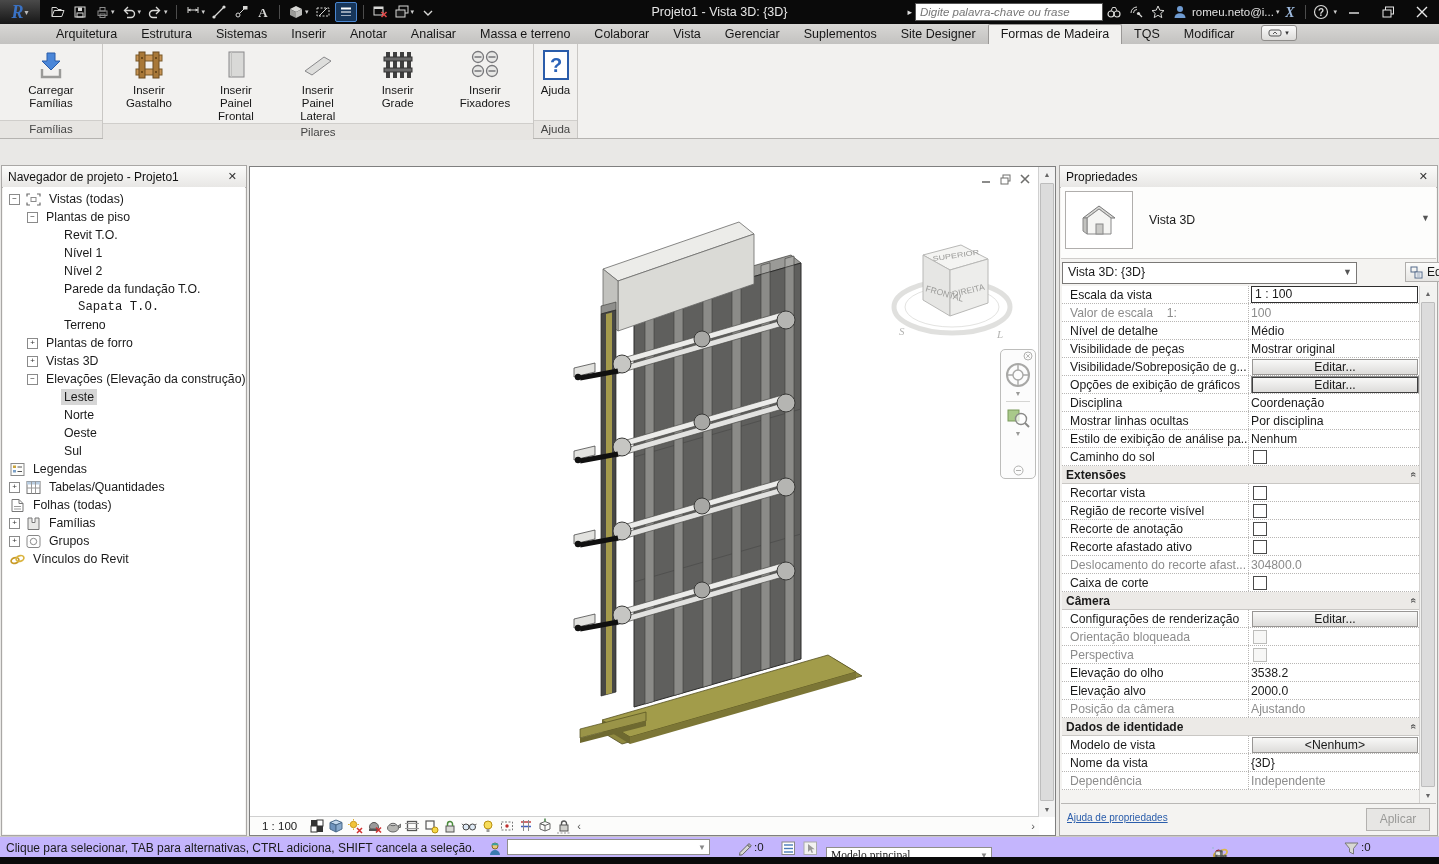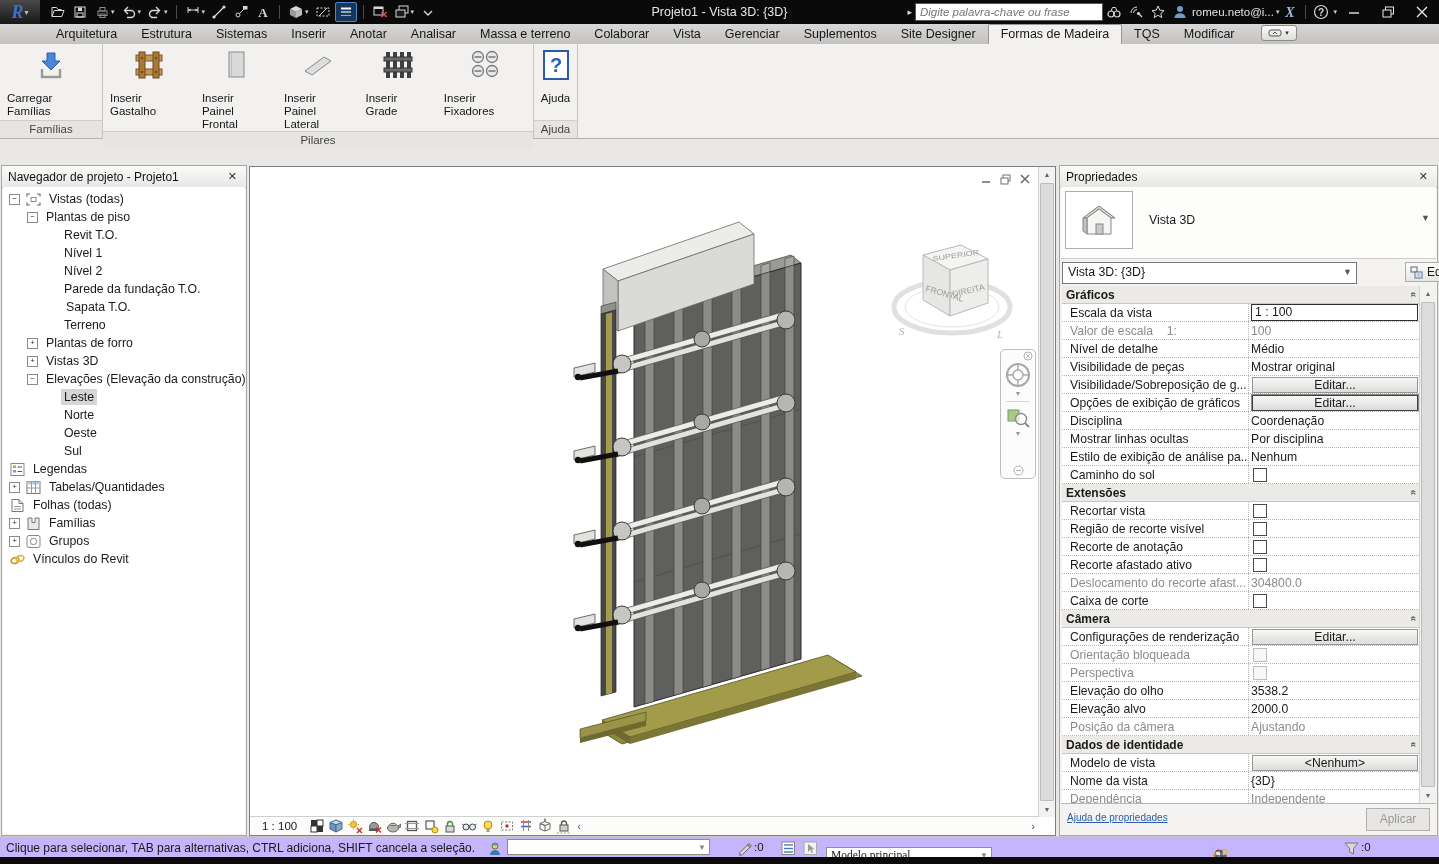--- a/index.html
+++ b/index.html
@@ -26,21 +26,21 @@
   .tabbar{position:absolute;left:0;top:24px;width:100%;height:20px;background:linear-gradient(#d8d7d5,#c3c2c0);display:flex;align-items:flex-end;padding-left:44px;box-sizing:border-box;}
   .tab{padding:2px 12px 3px;font-size:12.5px;color:#161616;cursor:pointer;white-space:nowrap;}
   .tab.active{background:#f2f1ef;border:1px solid #9a9896;border-bottom:none;border-radius:2px 2px 0 0;}
   .tab-overflow{margin-left:14px;margin-bottom:3px;width:34px;height:14px;border:1px solid #8f8d8b;border-radius:3px;background:linear-gradient(#fcfcfc,#dcdbd9);display:flex;align-items:center;justify-content:center;gap:3px;cursor:pointer;font-size:7px;color:#333;}
   
   .ribbon{position:absolute;left:0;top:44px;width:100%;height:94px;background:#f2f1ef;border-bottom:1px solid #b5b3b0;display:flex;}
   .rpanel{display:flex;flex-direction:column;border-right:1px solid #c9c7c4;box-sizing:border-box;}
   .rbtns{flex:1;display:flex;justify-content:center;}
   .rbtn{display:flex;flex-direction:column;align-items:center;padding:4px 7px 0;cursor:pointer;}
   .rbtn .ric{height:34px;display:flex;align-items:center;}
-  .rbtn .rlabel{margin-top:10px;font-size:11.5px;line-height:13px;white-space:pre-line;color:#161616;}
+  .rbtn .rlabel{margin-top:2px;font-size:11.5px;line-height:13px;text-align:center;white-space:pre-line;color:#161616;}
   .plabel{height:17px;background:#e7e5e2;border-top:1px solid #d0cecb;font-size:11.5px;color:#444;text-align:center;line-height:16px;cursor:pointer;}
   
   .panel{position:absolute;background:#f4f3f1;border:1px solid #a9a7a5;box-sizing:border-box;}
   .phead{height:21px;background:linear-gradient(#fbfbfa,#e8e7e5);border-bottom:1px solid #b9b7b5;display:flex;align-items:center;padding:0 6px;font-size:12px;color:#111;}
   .pclose{margin-left:auto;font-size:11px;color:#333;cursor:pointer;padding:0 3px;}
   
   .tree{position:absolute;left:1px;right:1px;top:21px;bottom:1px;background:#fff;overflow:hidden;padding-top:3px;}
   .titem{height:18px;display:flex;align-items:center;font-size:12.3px;cursor:pointer;white-space:nowrap;}
   .texp{width:9px;height:9px;border:1px solid #8a8a8a;background:#fff;font-size:8px;line-height:7px;text-align:center;color:#333;margin-right:5px;flex:none;}
   .tico{width:17px;height:15px;margin-right:4px;flex:none;display:flex;align-items:center;}
@@ -468,21 +468,21 @@
           <span class="tlabel">Nível 1</span>
         </div>
         <div class="titem" style="padding-left: 42px;">
           <span style="width: 16px;"></span>
           <span class="tlabel">Nível 2</span>
         </div>
         <div class="titem" style="padding-left: 42px;">
           <span style="width: 16px;"></span>
           <span class="tlabel">Parede da fundação T.O.</span>
         </div>
-        <div class="titem" style="padding-left: 44px;">
+        <div class="titem" style="padding-left: 56px; font-family: Liberation Mono, monospace;">
           <span style="width: 16px;"></span>
           <span class="tlabel">Sapata T.O.</span>
         </div>
         <div class="titem" style="padding-left: 42px;">
           <span style="width: 16px;"></span>
           <span class="tlabel">Terreno</span>
         </div>
         <div class="titem" style="padding-left: 24px;">
           <span class="texp">+</span>
           <span class="tlabel">Plantas de forro</span>
@@ -864,24 +864,20 @@
         <svg width="14" height="13">
             <rect x="1" y="1" width="6" height="5" fill="none" stroke="#556a8a"></rect>
             <rect x="5" y="6" width="7" height="6" fill="#fff" stroke="#556a8a"></rect>
             <line x1="6.5" y1="8" x2="10.5" y2="8" stroke="#8a9ab0"></line>
             <line x1="6.5" y1="10" x2="10.5" y2="10" stroke="#8a9ab0"></line>
           </svg>
         <span>Editar tipo</span>
       </div>
     </div>
     <div class="grid" id="propgrid">
-        <div class="ghead">
-          <span>Gráficos</span>
-          <span class="gchev">«</span>
-        </div>
         <div class="pv-row">
           <div class="pv-label">Escala da vista</div>
           <div class="pv-val">
             <div class="pv-input">1 : 100</div>
           </div>
         </div>
         <div class="pv-row">
           <div class="pv-label dis">Valor de escala    1:</div>
           <div class="pv-val">
             <span class="dis">100</span>

